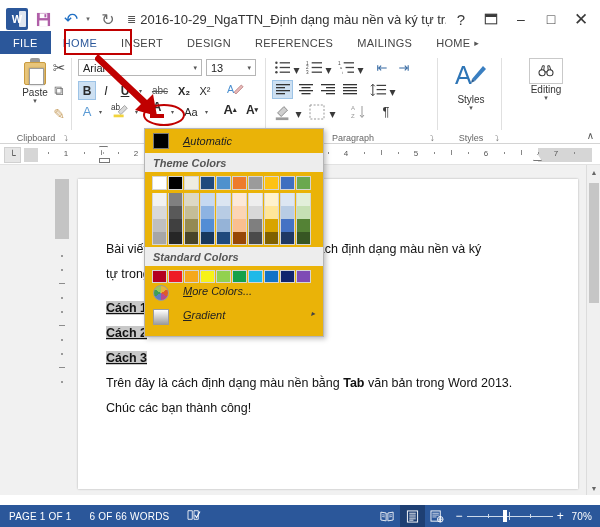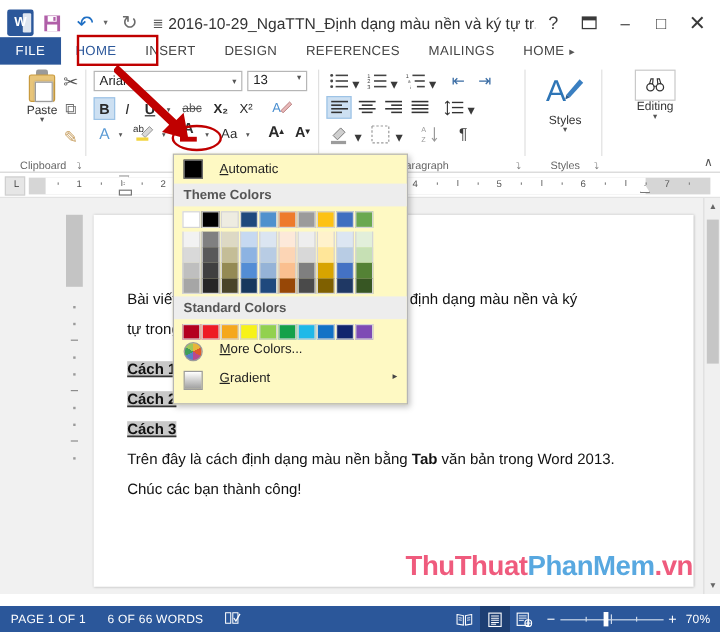--- a/index.html
+++ b/index.html
@@ -113,21 +113,21 @@
   
   .g-font { left: 74px; width: 192px; }
   .fontname {
     position: absolute; left: 4px; top: 5px; width: 124px; height: 17px;
     border: 1px solid #b6b6b6; background: #fff; font-size: 11px; color: #222;
     padding: 1px 4px; display: flex; align-items: center; cursor: text;
   }
   .fontsize {
     position: absolute; left: 132px; top: 5px; width: 50px; height: 17px;
     border: 1px solid #b6b6b6; background: #fff; font-size: 11px; color: #222;
-    padding: 1px 4px; display: flex; align-items: flex-start; cursor: text;
+    padding: 1px 4px; display: flex; align-items: center; cursor: text;
   }
   .cbo-caret { margin-left: auto; font-size: 7px; color: #555; }
   .fbtn {
     position: absolute; height: 19px; display: flex; align-items: center;
     justify-content: center; font-size: 12px; color: #2a2a2a; cursor: pointer;
   }
   .fbtn.sel { background: #cde0f2; border: 1px solid #9dc3e6; }
   .mini-caret { font-size: 6px; color: #555; }
 
   
@@ -258,24 +258,25 @@
   .zsign { font-size: 12px; cursor: pointer; }
   .ztrack { position: relative; width: 86px; height: 12px; cursor: pointer; }
   .ztrack .line { position: absolute; left: 0; top: 6px; width: 86px; height: 1px; background: #cdd9ea; }
   .ztrack .mid { position: absolute; left: 42px; top: 2px; width: 1px; height: 8px; background: #cdd9ea; }
   .ztrack .q { position: absolute; top: 4px; width: 1px; height: 4px; background: #cdd9ea; }
   .zthumb { position: absolute; left: 36px; top: 0; width: 4px; height: 12px; background: #fff; }
   .zpct { font-size: 10px; padding-right: 8px; min-width: 30px; text-align: right; }
 
   
   .colormenu {
-    position: absolute; left: 144px; top: 128px; width: 196px;
-    background: #fef9c3; border: 1px solid #b5b5b5;
+    position: absolute; left: 144px; top: 128px; width: 180px;
+    background: #eab308; border: 1px solid #b5b5b5;
     box-shadow: 2px 2px 5px rgba(0,0,0,.25); z-index: 20;
     padding-bottom: 3px;
+    font-style: italic;
   }
   .cm-auto {
     display: flex; align-items: center; height: 24px; padding: 0 8px; cursor: pointer;
   }
   .sw-auto { width: 16px; height: 16px; background: #000; border: 1px solid #7a7a7a; }
   .cm-auto-label { font-size: 11px; color: #222; margin-left: 14px; }
   .cm-auto-label u { text-decoration: underline; }
   .cm-head {
     background: #ededed; font-size: 11px; font-weight: bold; color: #555;
     padding: 4px 8px 3px 8px;
@@ -648,23 +649,20 @@
       </div>
     </div>
   </div>
 
   <div class="vscroll">
     <div class="vs-arrow" style="top:0">▲</div>
     <div class="thumb"></div>
     <div class="vs-arrow" style="bottom:0">▼</div>
   </div>
 
-  <div class="watermark">
-    <span class="wm-a">ThuThuat</span><span class="wm-b">PhanMem</span><span class="wm-a">.vn</span>
-  </div>
 
   <div class="colormenu">
     <div class="cm-auto">
       <span class="sw-auto"></span>
       <span class="cm-auto-label"><u>A</u>utomatic</span>
     </div>
     <div class="cm-head">Theme Colors</div>
     <div class="swgrid">
       <div class="swrow theme-top">
         <span class="sw" style="background:#ffffff"></span>

